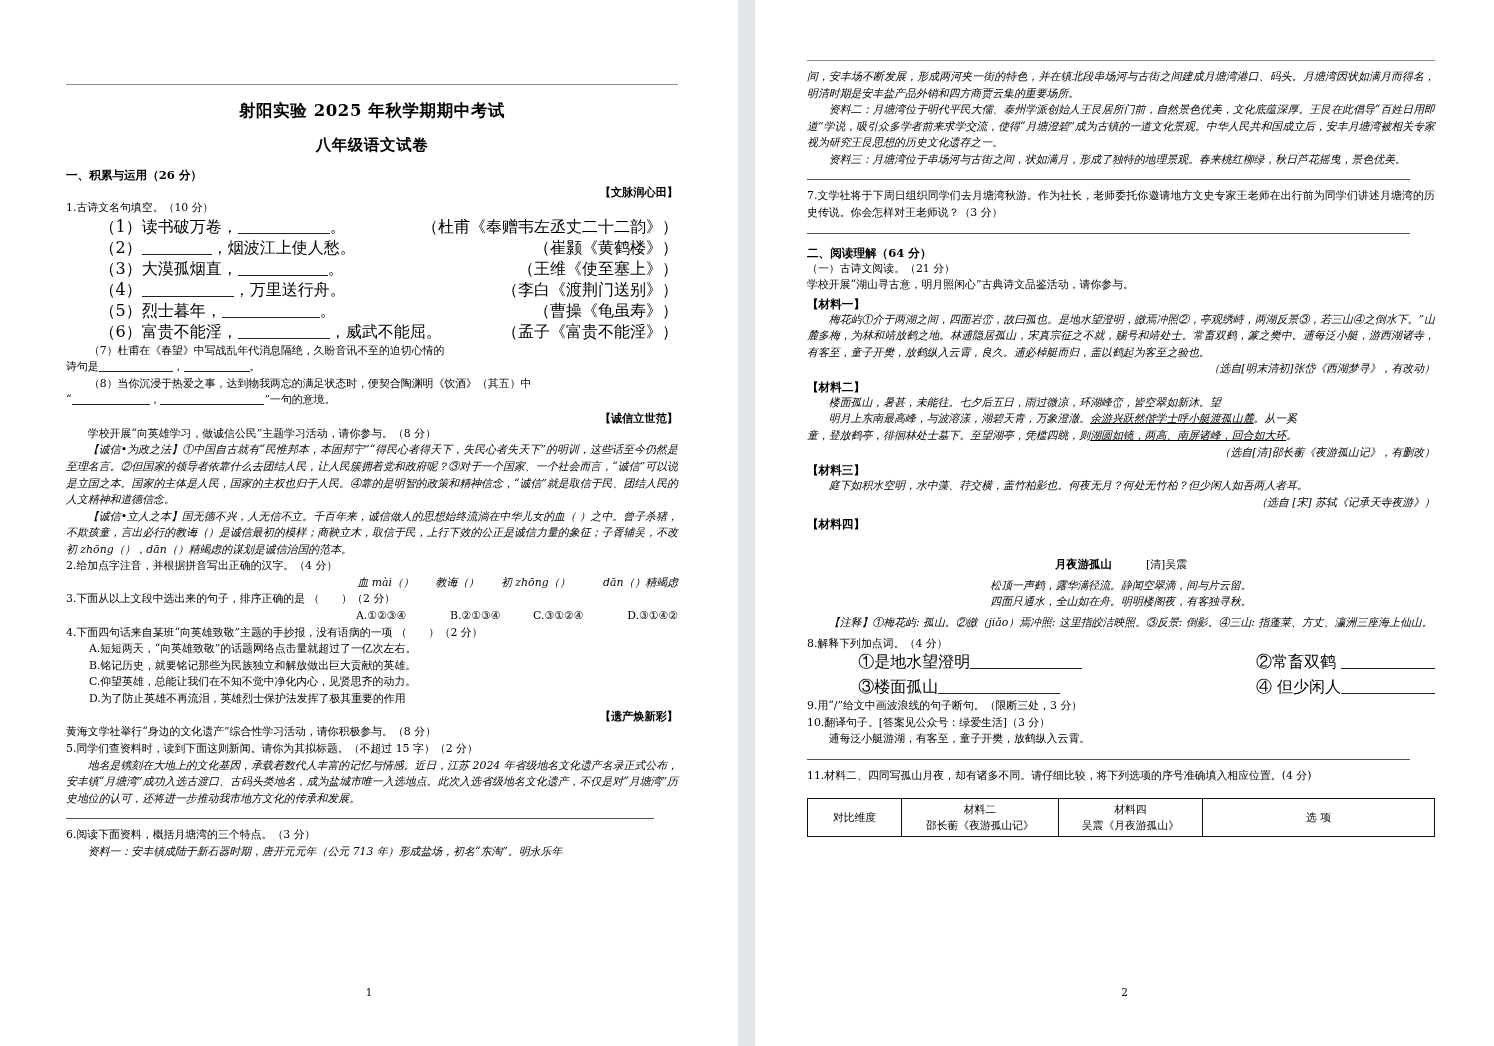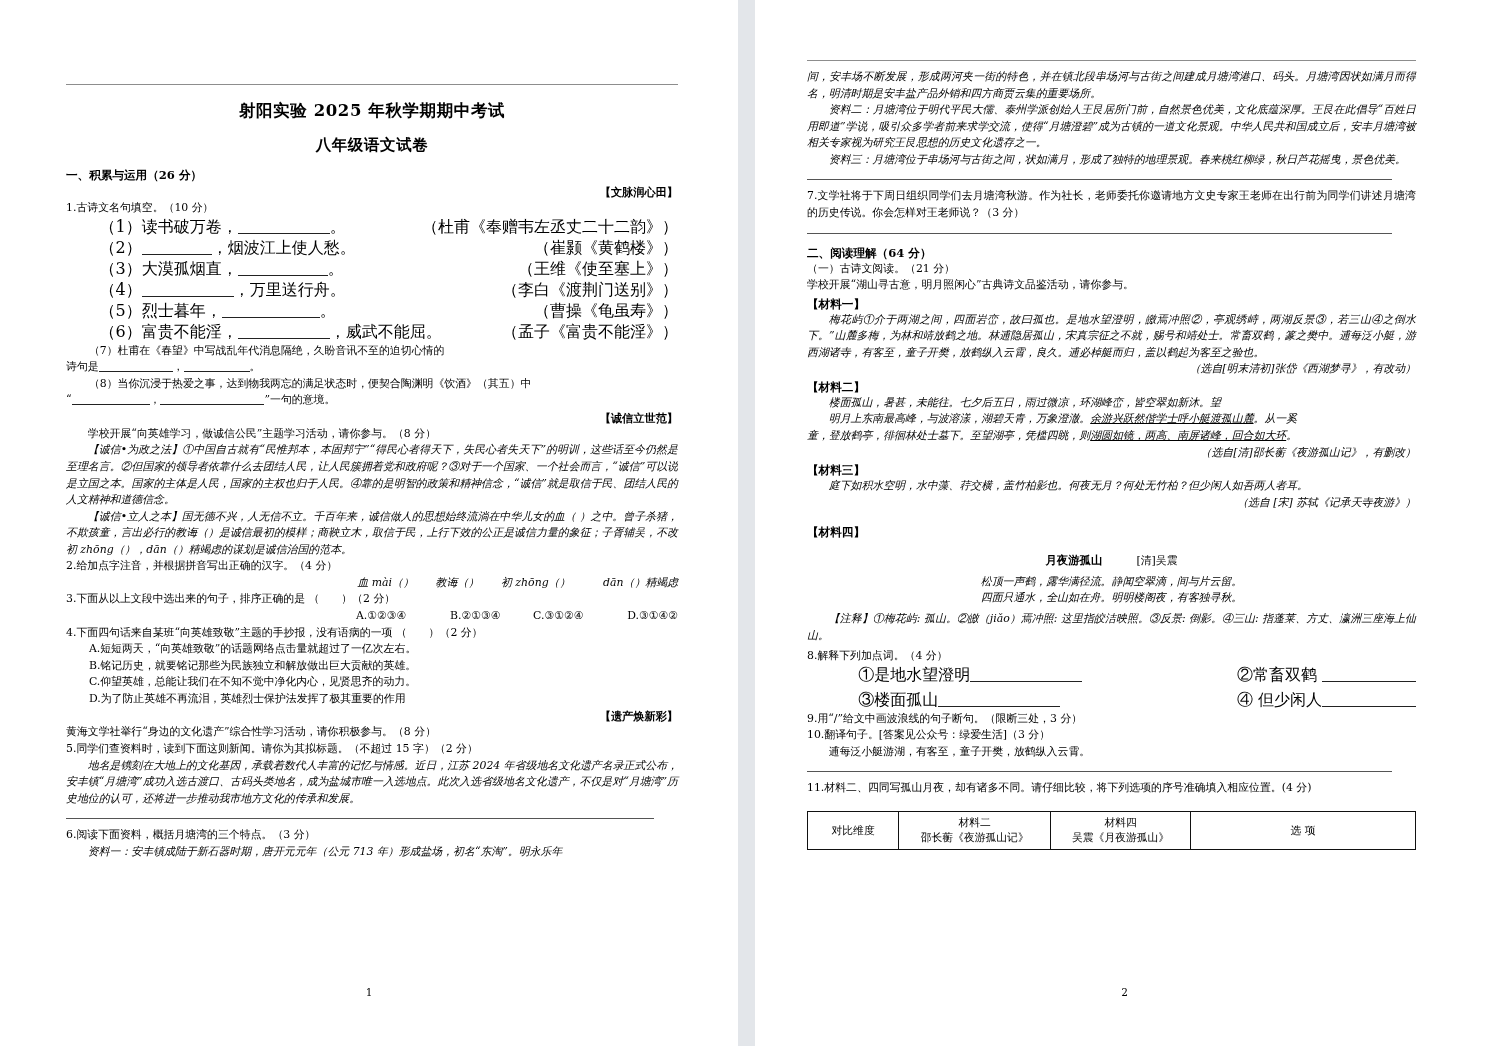--- a/index.html
+++ b/index.html
@@ -10,21 +10,21 @@
     overflow:hidden;
   }
   .spread{display:flex;width:1494px;height:1046px;}
   .page{
     background:#ffffff;
     height:1046px;
     box-sizing:border-box;
     position:relative;
   }
   .page-left{width:738px;padding:16px 60px 0 66px;}
-  .page-right{width:739px;margin-left:17px;padding:0 78px 0 52px;}
+  .page-right{width:739px;margin-left:17px;padding:0 59px 0 52px;}
 
   .top-rule{
     border-top:1.6px solid #8d8d8d;
     margin-top:68px;
   }
   .page-right .top-rule{margin-top:60px;}
 
   .doc-title{
     text-align:center;
     font-weight:bold;
@@ -72,21 +72,21 @@
   .tbl{border-collapse:collapse;margin-top:14px;width:100%;font-size:10.8px;}
   .tbl td{
     border:1.2px solid #111;
     text-align:center;
     padding:3px 2px;
     line-height:1.42;
     vertical-align:middle;
   }
   .c1{width:15%;}.c2{width:25%;}.c3{width:23%;}.c4{width:37%;}
   .mt4{margin-top:4px;}
-  .mt6{margin-top:12px;}
+  .mt6{margin-top:24px;}
   .mt8{margin-top:8px;}
 </style>
 </head>
 <body>
 
 <div class="spread">
 
   <div class="page page-left">
     <div class="top-rule"></div>
 
@@ -181,21 +181,21 @@
     <div class="sec-head" style="margin-top:2px">【材料二】</div>
     <p class="indent kai">楼面孤山，暑甚，未能往。七夕后五日，雨过微凉，环湖峰峦，皆空翠如新沐。望</p>
     <p class="indent kai"><span>明月上东南最高峰，与波溶漾，湖碧天青，万象澄澈。</span><span class="u">余游兴跃然偕学士呼小艇渡孤山麓</span><span>。从一奚</span></p>
     <p class="kai"><span>童，登放鹤亭，徘徊林处士墓下。至望湖亭，凭槛四眺，则</span><span class="u">湖圆如镜，两高、南屏诸峰，回合如大环</span><span>。</span></p>
     <p class="kai" style="text-align:right">（选自[清]邵长蘅《夜游孤山记》，有删改）</p>
 
     <div class="sec-head" style="margin-top:2px">【材料三】</div>
     <p class="indent just kai">庭下如积水空明，水中藻、荇交横，盖竹柏影也。何夜无月？何处无竹柏？但少闲人如吾两人者耳。</p>
     <p class="kai" style="text-align:right">（选自 [宋] 苏轼《记承天寺夜游》）</p>
 
-    <div class="sec-head" style="margin-top:14px">【材料四】</div>
+    <div class="sec-head" style="margin-top:6px">【材料四】</div>
     <p class="center mt6"><span class="poem-title">月夜游孤山</span><span style="display:inline-block;width:34px"></span><span>[清]吴震</span></p>
     <p class="center kai mt4">松顶一声鹤，露华满径流。静闻空翠滴，间与片云留。</p>
     <p class="center kai">四面只通水，全山如在舟。明明楼阁夜，有客独寻秋。</p>
     <p class="indent just kai mt4">【注释】①梅花屿: 孤山。②皦（jiǎo）焉冲照: 这里指皎洁映照。③反景: 倒影。④三山: 指蓬莱、方丈、瀛洲三座海上仙山。</p>
 
     <p class="mt4">8.解释下列加点词。（4 分）</p>
     <div class="row i2">
       <span class="q"><span>①是地水望澄明</span><span class="blank" style="width:112px"></span></span>
       <span class="s"><span>②常畜双鹤 </span><span class="blank" style="width:94px"></span></span>
     </div>

